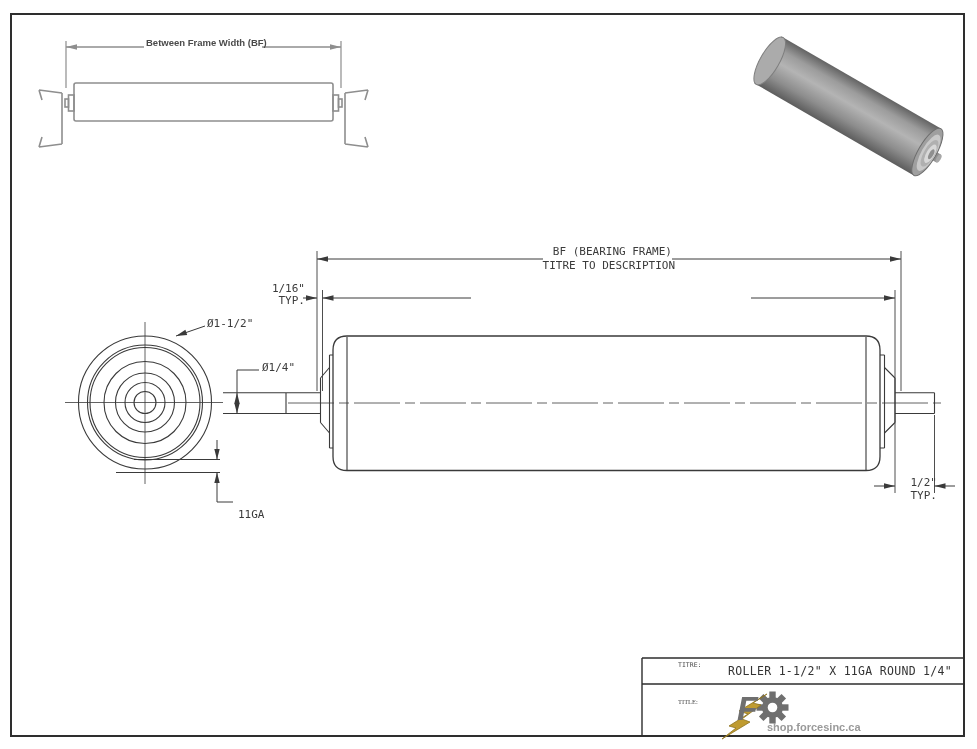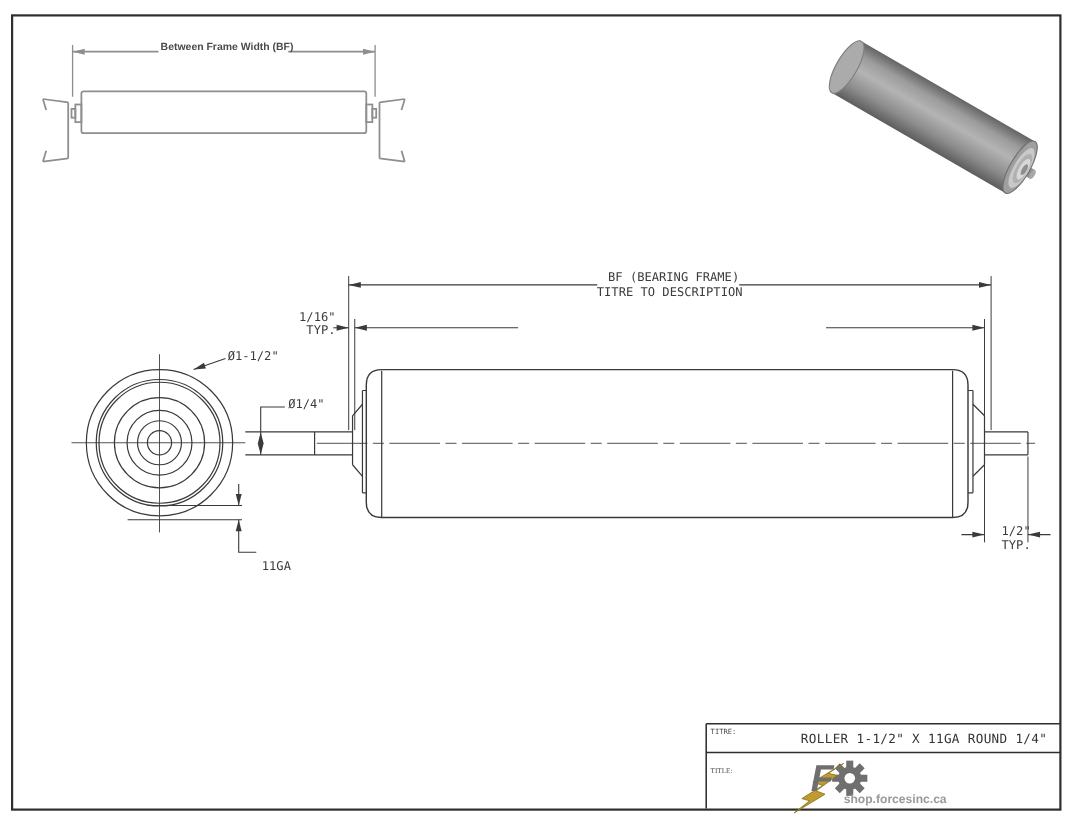--- a/index.html
+++ b/index.html
@@ -18,21 +18,21 @@
     font-family:"DejaVu Sans Mono", monospace; color:#3b3b3b;
     font-size:11px; line-height:12px;
   }
   .center { text-align:right; }
   .info-dim {
     font-size:9.5px; font-weight:bold; color:#4a4a4a; letter-spacing:0;
   }
   .info-caption {
     font-size:12.5px; font-weight:bold; color:#3f3f3f;
   }
-  .tb-small { font-family:"DejaVu Sans Mono", monospace; font-size:6.5px; line-height:7.5px; color:#4a4a4a; }
+  .tb-small { font-family:"DejaVu Sans Mono", monospace; font-size:6.5px; line-height:7.5px; color:#4a4a4a;margin-left:32px; }
   .tb-title { font-family:"DejaVu Sans Mono", monospace; font-size:11.5px; color:#333; letter-spacing:0.3px; }
   .logo-letter {
     font-family:"Liberation Sans", sans-serif; font-weight:bold; font-style:italic;
     font-size:34px; line-height:34px; color:#6f6f6f; letter-spacing:-1px;
   }
   .logo-url {
     font-family:Liberation Sans, sans-serif; font-weight:bold;
     font-size:11px; color:#9a9a9a;
   }
 </style>

